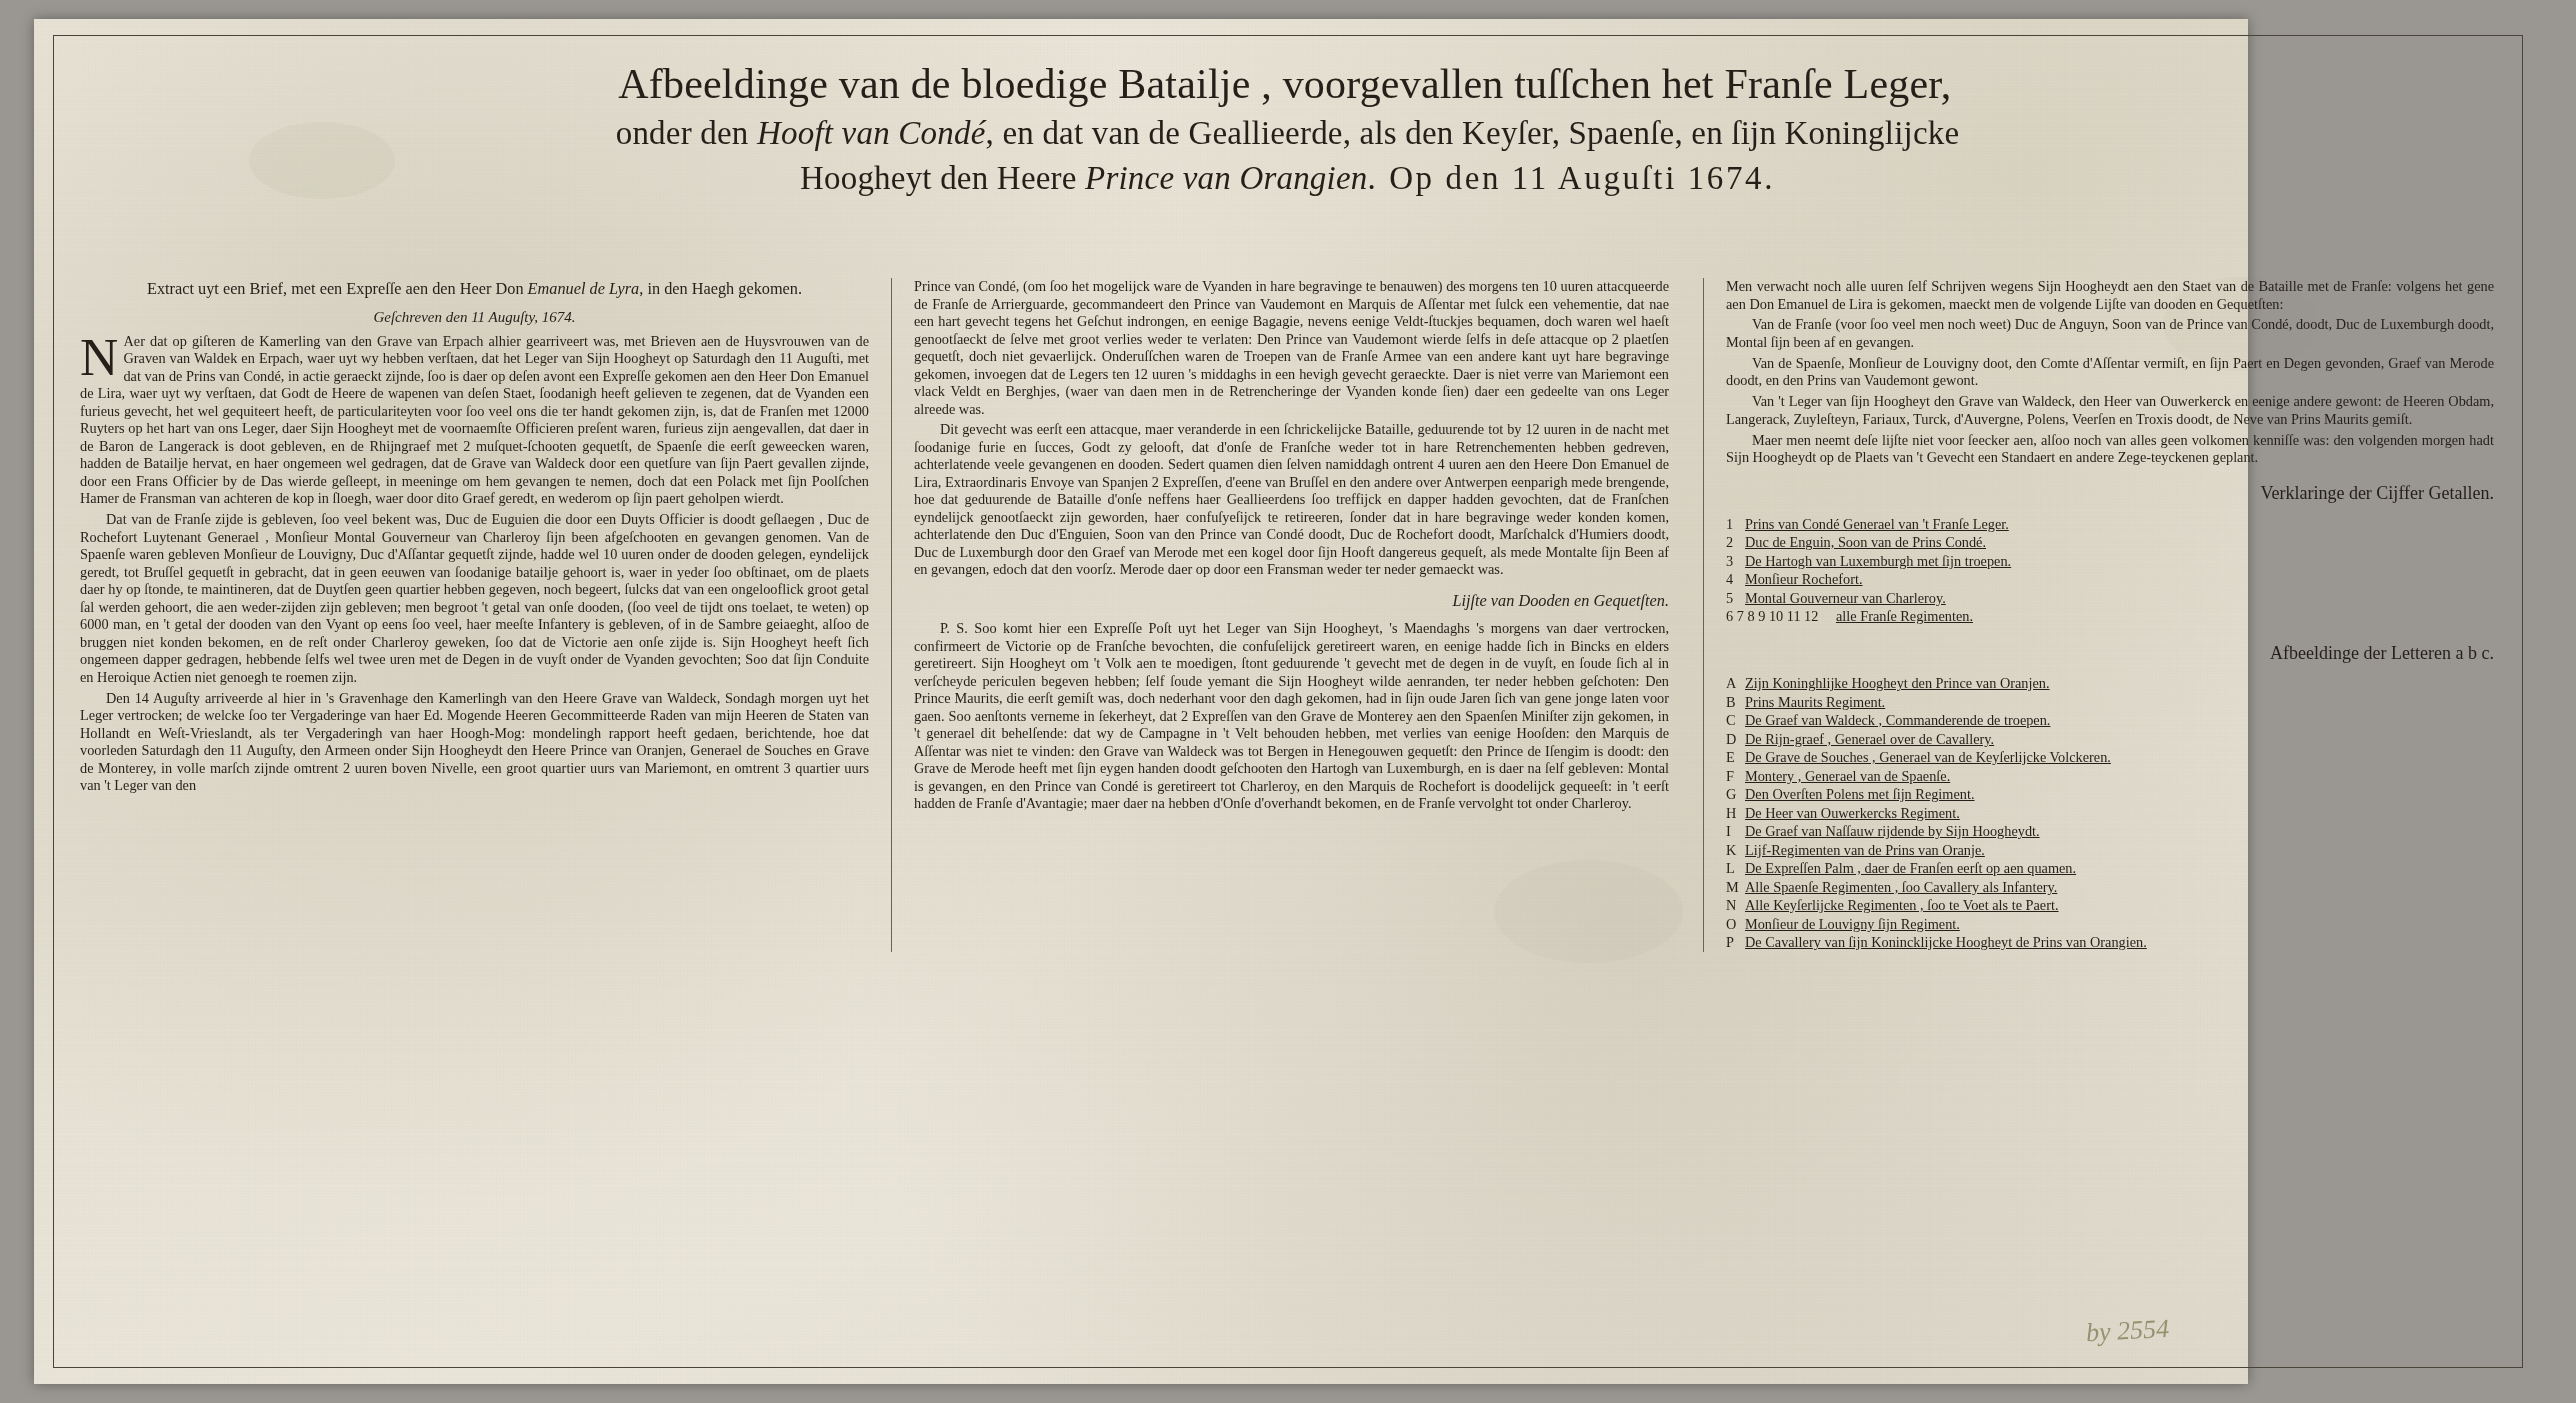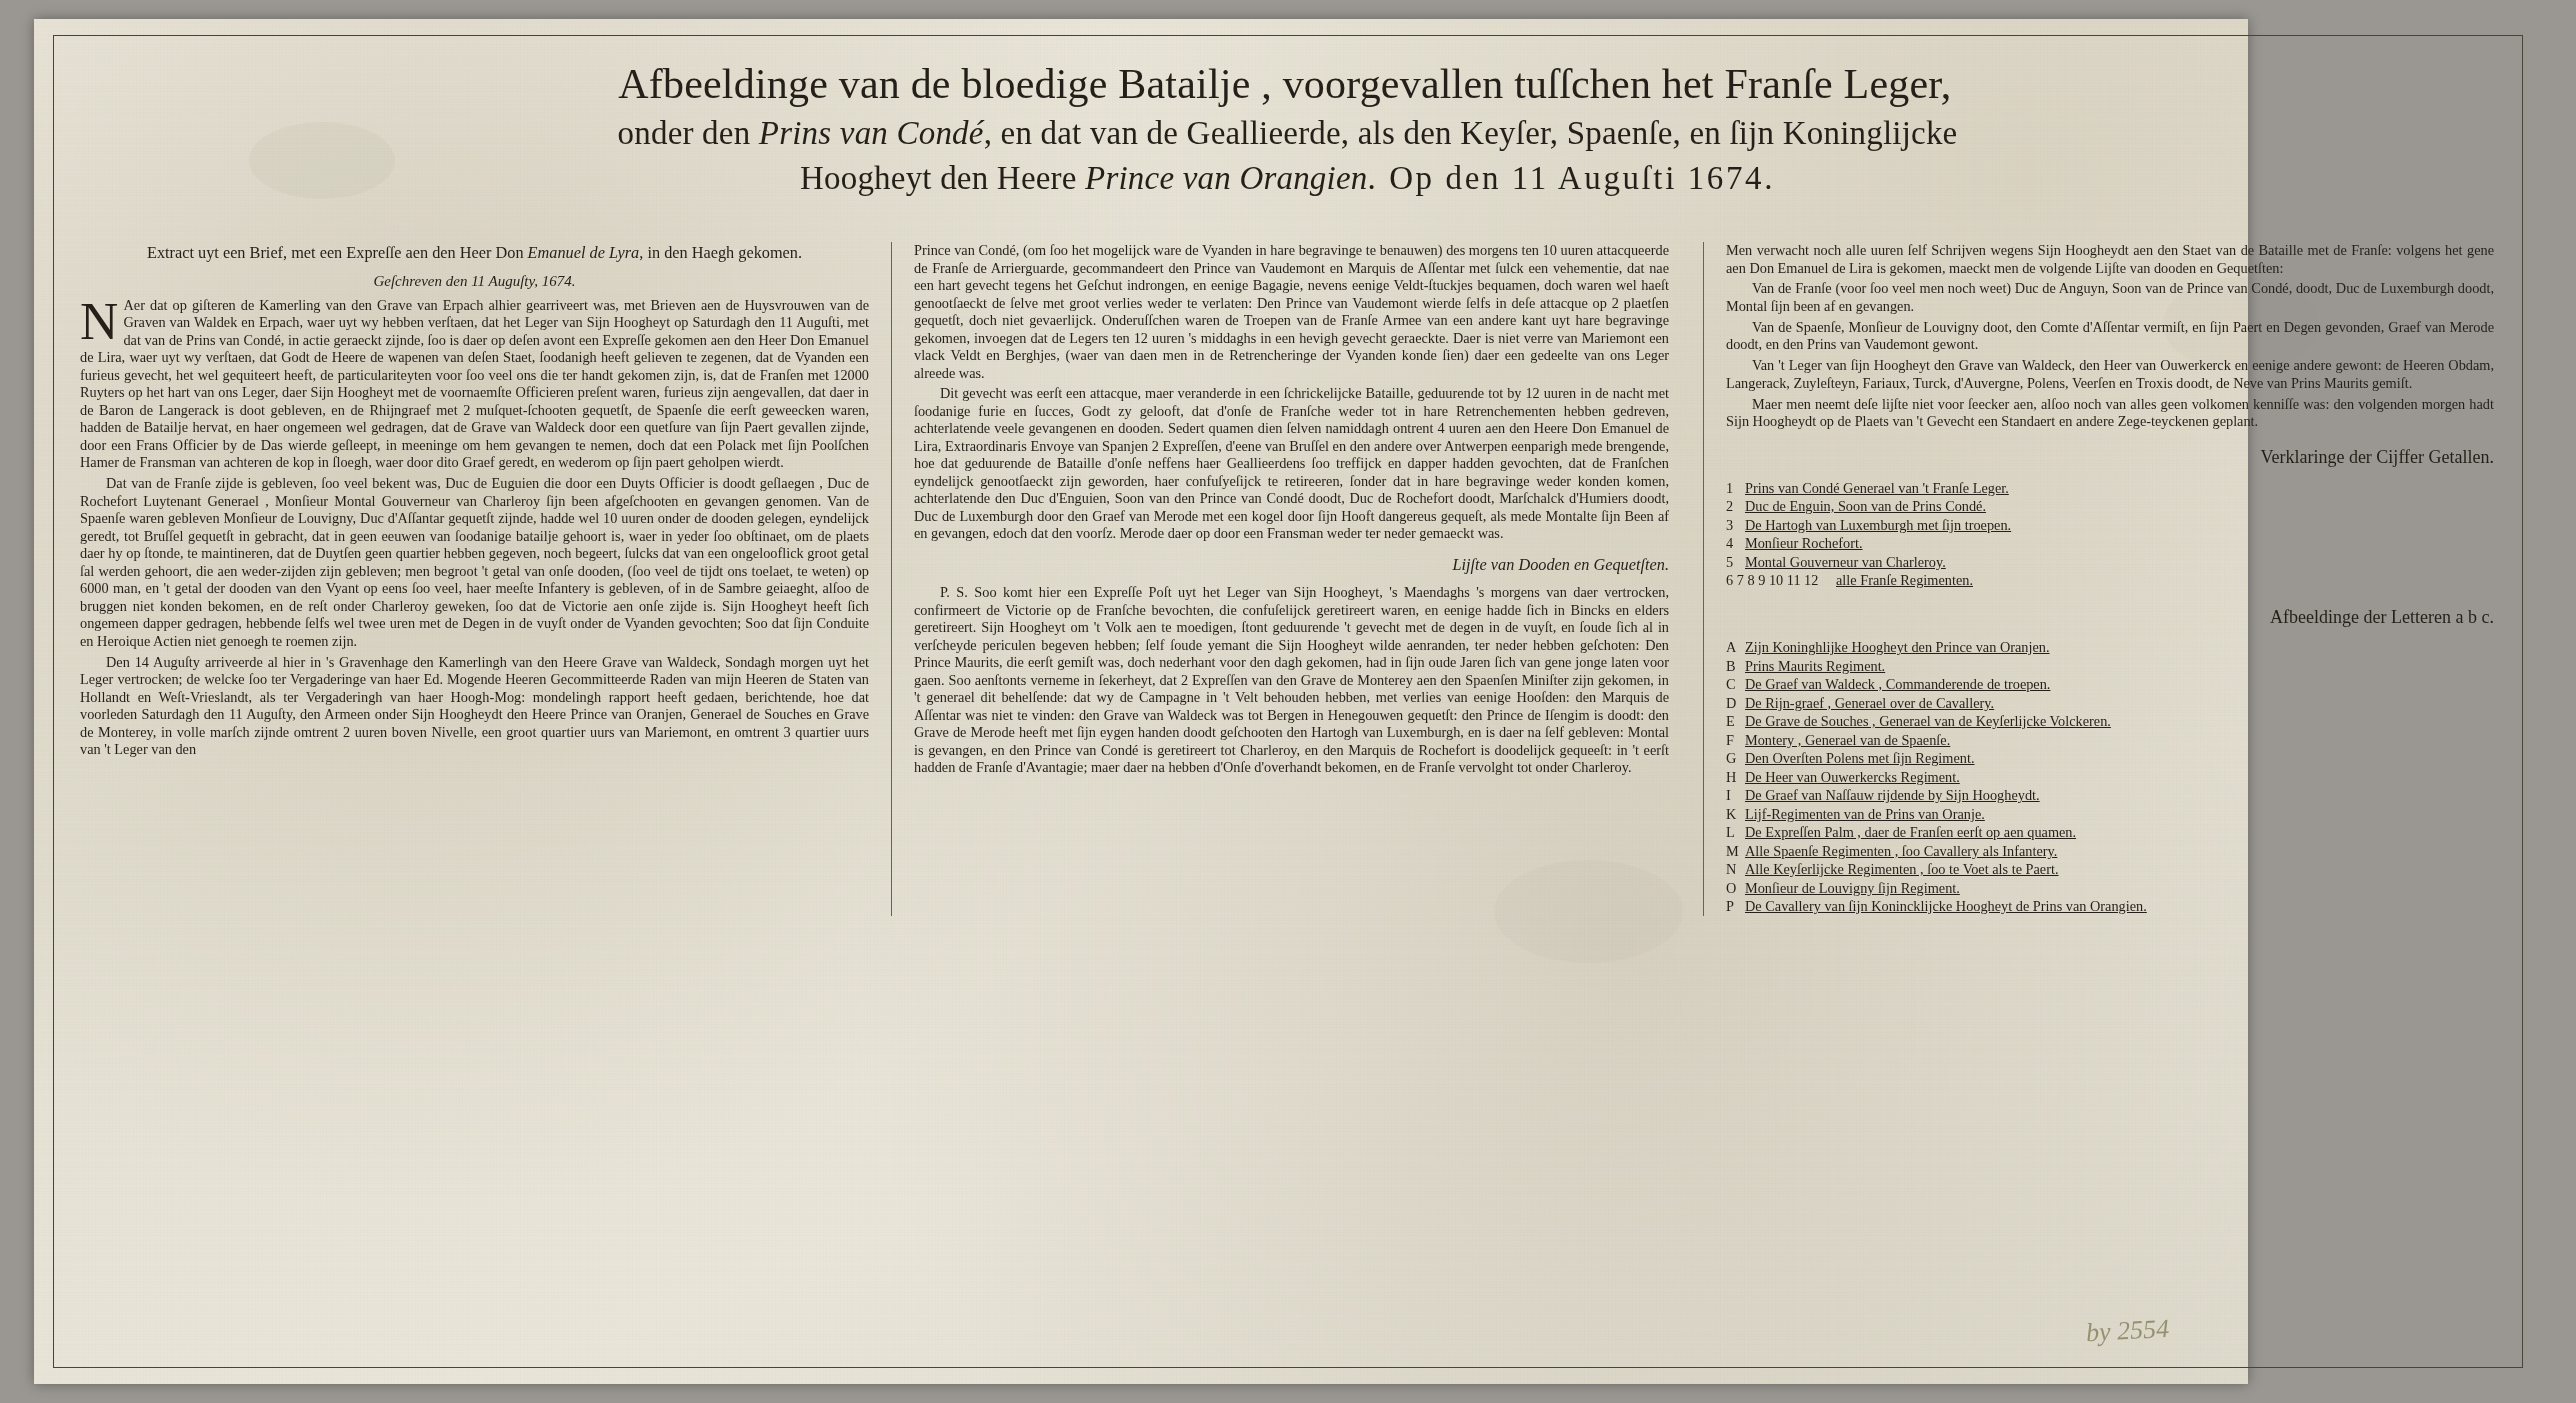--- a/index.html
+++ b/index.html
@@ -86,20 +86,21 @@
     width: 2415px;
     display: flex;
     gap: 0;
   }
   .col {
     box-sizing: border-box;
     font-size: 14.3px;
     line-height: 17.5px;
     text-align: justify;
     hyphens: auto;
+    margin-top: 36px;
   }
   .col-1 { width: 812px; padding-right: 22px; border-right: 0.9px solid #6a6254; }
   .col-2 { width: 812px; padding-left: 22px; padding-right: 34px; border-right: 0.9px solid #6a6254; }
   .col-3 { width: 790px; padding-left: 22px; }
 
   p { margin: 0 0 3.4px 0; }
   .p-ind { text-indent: 26px; }
   .sub-head {
     text-align: right;
     font-style: italic;
@@ -175,21 +176,21 @@
   <div class="blotch" style="left:215px; top:103px; width:146px; height:77px; opacity:.28;"></div>
   <div class="blotch" style="left:1460px; top:841px; width:189px; height:103px; opacity:.20;"></div>
   <div class="blotch" style="left:2129px; top:258px; width:155px; height:94px; opacity:.18;"></div>
 
   <div id="plate"></div>
 
   <div id="content">
 
     <div class="head">
       <div class="head-l1">Afbeeldinge van de bloedige Batailje , voorgevallen tuſſchen het Franſe Leger,</div>
-      <div class="head-l2"><span>onder den </span><span class="ital">Prins van Condé</span><span>, en dat van de Geallieerde, als den Keyſer, Spaenſe, en ſijn Koninglijcke</span></div>
+      <div class="head-l2"><span>onder den </span><span class="ital">Hooft van Condé</span><span>, en dat van de Geallieerde, als den Keyſer, Spaenſe, en ſijn Koninglijcke</span></div>
       <div class="head-l3"><span>Hoogheyt den Heere </span><span class="ital">Prince van Orangien</span><span class="gap-wide">.    Op den 11 Auguſti 1674.</span></div>
     </div>
 
     <div id="cols">
 
       <div class="col col-1">
         <div class="intro"><span>Extract uyt een Brief, met een Expreſſe aen den Heer Don </span><span class="ital">Emanuel de Lyra</span><span>, in den Haegh gekomen.</span></div>
         <div class="dateline">Geſchreven den 11 Auguſty, 1674.</div>
         <p class="dropcap-para"><span class="dropcap">N</span><span>Aer dat op giſteren de Kamerling van den Grave van Erpach alhier gearriveert was, met Brieven aen de Huysvrouwen van de Graven van Waldek en Erpach, waer uyt wy hebben verſtaen, dat het Leger van Sijn Hoogheyt op Saturdagh den 11 Auguſti, met dat van de Prins van Condé, in actie geraeckt zijnde, ſoo is daer op deſen avont een Expreſſe gekomen aen den Heer Don Emanuel de Lira, waer uyt wy verſtaen, dat Godt de Heere de wapenen van deſen Staet, ſoodanigh heeft gelieven te zegenen, dat de Vyanden een furieus gevecht, het wel gequiteert heeft, de particulariteyten voor ſoo veel ons die ter handt gekomen zijn, is, dat de Franſen met 12000 Ruyters op het hart van ons Leger, daer Sijn Hoogheyt met de voornaemſte Officieren preſent waren, furieus zijn aengevallen, dat daer in de Baron de Langerack is doot gebleven, en de Rhijngraef met 2 muſquet-ſchooten gequetſt, de Spaenſe die eerſt geweecken waren, hadden de Batailje hervat, en haer ongemeen wel gedragen, dat de Grave van Waldeck door een quetſure van ſijn Paert gevallen zijnde, door een Frans Officier by de Das wierde geſleept, in meeninge om hem gevangen te nemen, doch dat een Polack met ſijn Poolſchen Hamer de Fransman van achteren de kop in ſloegh, waer door dito Graef geredt, en wederom op ſijn paert geholpen wierdt.</span></p>
         <p class="p-ind">Dat van de Franſe zijde is gebleven, ſoo veel bekent was, Duc de Euguien die door een Duyts Officier is doodt geſlaegen , Duc de Rochefort Luytenant Generael , Monſieur Montal Gouverneur van Charleroy ſijn been afgeſchooten en gevangen genomen. Van de Spaenſe waren gebleven Monſieur de Louvigny, Duc d'Aſſantar gequetſt zijnde, hadde wel 10 uuren onder de dooden gelegen, eyndelijck geredt, tot Bruſſel gequetſt in gebracht, dat in geen eeuwen van ſoodanige batailje gehoort is, waer in yeder ſoo obſtinaet, om de plaets daer hy op ſtonde, te maintineren, dat de Duytſen geen quartier hebben gegeven, noch begeert, ſulcks dat van een ongelooflick groot getal ſal werden gehoort, die aen weder-zijden zijn gebleven; men begroot 't getal van onſe dooden, (ſoo veel de tijdt ons toelaet, te weten) op 6000 man, en 't getal der dooden van den Vyant op eens ſoo veel, haer meeſte Infantery is gebleven, of in de Sambre geiaeght, alſoo de bruggen niet konden bekomen, en de reſt onder Charleroy geweken, ſoo dat de Victorie aen onſe zijde is. Sijn Hoogheyt heeft ſich ongemeen dapper gedragen, hebbende ſelfs wel twee uren met de Degen in de vuyſt onder de Vyanden gevochten; Soo dat ſijn Conduite en Heroique Actien niet genoegh te roemen zijn.</p>

